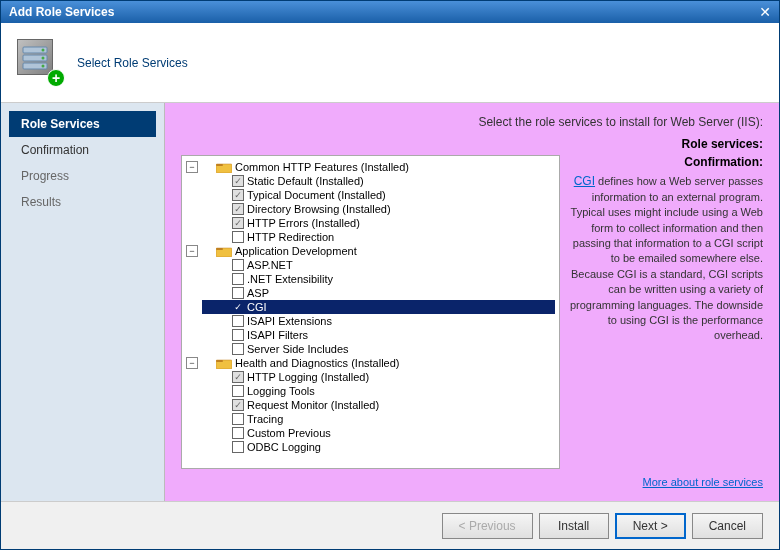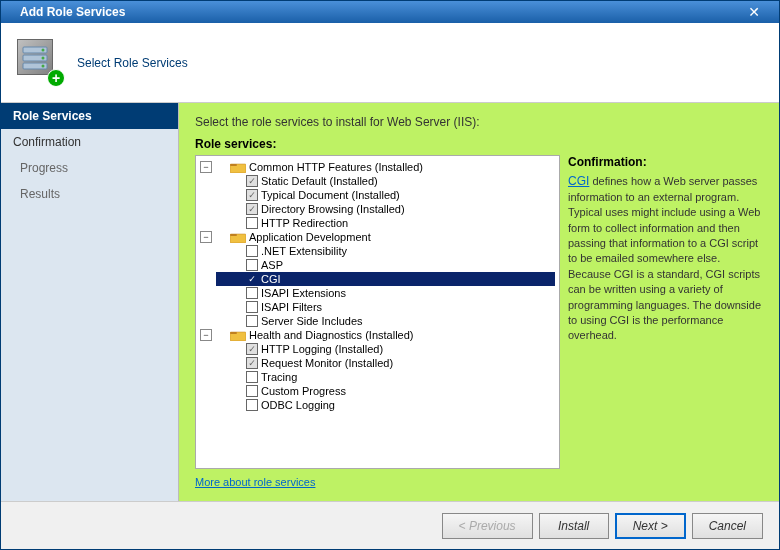--- a/index.html
+++ b/index.html
@@ -1,31 +1,31 @@
 <!DOCTYPE html>
 <html><head>
   <meta charset="utf-8">
   <style>
     * { box-sizing: border-box; margin: 0; padding: 0; font-family: 'Segoe UI', Tahoma, Arial, sans-serif; font-size: 12px; }
     body { width: 780px; height: 550px; overflow: hidden; background: #f0f0f0; }
     .window { width: 780px; height: 550px; border: 1px solid #003c74; display: flex; flex-direction: column; }
-    .title-bar { background: linear-gradient(to bottom, #4a90d9, #1a5fa8); color: white; padding: 4px 19px; display: flex; align-items: center; justify-content: space-between; height: 22px; }
+    .title-bar { background: linear-gradient(to bottom, #4a90d9, #1a5fa8); color: white; padding: 4px 8px; display: flex; align-items: center; justify-content: space-between; height: 22px; }
     .title-bar-text { font-size: 12px; font-weight: bold; color: white; }
     .title-bar-close { color: white; font-size: 14px; cursor: pointer; background: none; border: none; }
     .header-area { background: white; border-bottom: 1px solid #ccc; padding: 10px 16px; display: flex; align-items: center; gap: 12px; min-height: 80px; }
     .header-icon { width: 48px; height: 48px; position: relative; flex-shrink: 0; }
     .server-icon { width: 36px; height: 36px; background: linear-gradient(135deg, #c0c0c0, #808080); border: 1px solid #666; display: flex; align-items: center; justify-content: center; position: absolute; top: 0; left: 0; }
     .plus-badge { width: 18px; height: 18px; background: #00aa00; border-radius: 50%; display: flex; align-items: center; justify-content: center; color: white; font-weight: bold; font-size: 14px; position: absolute; bottom: 0; right: 0; border: 1px solid white; }
     .header-title { font-size: 12px; font-weight: normal; color: #003c74; }
     .main-content { display: flex; flex: 1; overflow: hidden; }
-    .left-nav { width: 178px; background: #dce6f0; border-right: 1px solid #bbb; padding: 0; flex-shrink: 0; }
+    .left-nav { width: 164px; background: #dce6f0; border-right: 1px solid #bbb; padding: 8px; flex-shrink: 0; }
     .nav-item { padding: 6px 12px; cursor: pointer; color: #333; }
     .nav-item.active { background: #003c74; color: white; font-weight: bold; }
-    .nav-item.dimmed { color: #666; margin-left: 7px; }
-    .right-content { flex: 1; background: #bef264; display: flex; flex-direction: column; padding: 12px 16px; overflow: hidden; }
+    .nav-item.dimmed { color: #666; }
+    .right-content { flex: 1; background: #f0abfc; display: flex; flex-direction: column; padding: 12px 16px; overflow: hidden; text-align: right; }
     .instruction-text { margin-bottom: 8px; color: #333; }
     .role-services-label { font-weight: bold; margin-bottom: 4px; }
     .tree-desc-container { display: flex; gap: 8px; flex: 1; overflow: hidden; }
     .tree-container { flex: 1; border: 1px solid #aaa; background: white; overflow-y: auto; padding: 4px; }
     .desc-container { width: 195px; flex-shrink: 0; }
     .desc-label { font-weight: bold; margin-bottom: 4px; }
     .desc-text { color: #333; font-size: 11px; line-height: 1.4; }
     .desc-text a { color: #0066cc; }
     .tree-item { padding: 1px 0; display: flex; align-items: center; gap: 3px; white-space: nowrap; }
     .tree-item.selected { background: #0a246a; color: white; }
@@ -36,21 +36,21 @@
     .checkbox { width: 12px; height: 12px; border: 1px solid #666; background: white; flex-shrink: 0; display: flex; align-items: center; justify-content: center; font-size: 9px; }
     .checkbox.disabled { background: #e0e0e0; }
     .checkbox.disabled::after { content: '✓'; color: #666; font-size: 9px; }
     .checkbox.checked-blue { background: #0a246a; border-color: #0a246a; }
     .checkbox.checked-blue::after { content: '✓'; color: white; font-size: 9px; }
     .item-label { font-size: 11px; }
     .indent1 { margin-left: 16px; }
     .footer-link { margin-top: 6px; }
     .footer-link a { color: #0066cc; font-size: 11px; text-decoration: underline; cursor: pointer; }
     .bottom-bar { background: #f0f0f0; border-top: 1px solid #ccc; padding: 8px 16px; display: flex; justify-content: flex-end; gap: 6px; align-items: center; height: 48px; }
-    .btn { padding: 4px 16px; border: 1px solid #888; background: linear-gradient(to bottom, #f5f5f5, #e0e0e0); cursor: pointer; min-width: 70px; height: 26px; font-size: 12px; color: #333; font-style: italic; }
+    .btn { padding: 4px 16px; border: 1px solid #888; background: linear-gradient(to bottom, #f5f5f5, #e0e0e0); cursor: pointer; min-width: 70px; height: 26px; font-size: 12px; color: #333; }
     .btn-default { border: 2px solid #0066cc; background: linear-gradient(to bottom, #f5f5f5, #e0e0e0); }
     .btn-disabled { color: #aaa; cursor: default; }
   </style>
 </head>
 <body>
 
 <div class="window">
   <div class="title-bar">
     <span class="title-bar-text">Add Role Services</span>
     <button class="title-bar-close">✕</button>
@@ -121,37 +121,49 @@
           </div>
           <div class="tree-item indent1">
             <span class="no-expand"></span>
             <span class="no-expand"></span>
             <div class="checkbox disabled"></div>
             <span class="item-label">Directory Browsing  (Installed)</span>
           </div>
           <div class="tree-item indent1">
             <span class="no-expand"></span>
             <span class="no-expand"></span>
+            <div class="checkbox disabled"></div>
+            <span class="item-label">HTTP Errors  (Installed)</span>
+          </div>
+          <div class="tree-item indent1">
+            <span class="no-expand"></span>
+            <span class="no-expand"></span>
             <div class="checkbox"></div>
             <span class="item-label">HTTP Redirection</span>
           </div>
 
           <div class="tree-item">
             <span class="expand-btn">−</span>
             <span class="no-expand"></span>
             <svg class="folder-svg" viewBox="0 0 16 12">
                 <rect x="0" y="3" width="16" height="9" rx="1" fill="#f0c040" stroke="#c08020" stroke-width="0.5"></rect>
                 <rect x="0" y="3" width="7" height="2" rx="1" fill="#c08020"></rect>
               </svg>
             <span class="item-label">Application Development</span>
           </div>
           <div class="tree-item indent1">
             <span class="no-expand"></span>
             <span class="no-expand"></span>
             <div class="checkbox"></div>
+            <span class="item-label">ASP.NET</span>
+          </div>
+          <div class="tree-item indent1">
+            <span class="no-expand"></span>
+            <span class="no-expand"></span>
+            <div class="checkbox"></div>
             <span class="item-label">.NET Extensibility</span>
           </div>
           <div class="tree-item indent1">
             <span class="no-expand"></span>
             <span class="no-expand"></span>
             <div class="checkbox"></div>
             <span class="item-label">ASP</span>
           </div>
           <div class="tree-item indent1 selected">
             <span class="no-expand"></span>
@@ -189,34 +201,40 @@
           </div>
           <div class="tree-item indent1">
             <span class="no-expand"></span>
             <span class="no-expand"></span>
             <div class="checkbox disabled"></div>
             <span class="item-label">HTTP Logging  (Installed)</span>
           </div>
           <div class="tree-item indent1">
             <span class="no-expand"></span>
             <span class="no-expand"></span>
+            <div class="checkbox"></div>
+            <span class="item-label">Logging Tools</span>
+          </div>
+          <div class="tree-item indent1">
+            <span class="no-expand"></span>
+            <span class="no-expand"></span>
             <div class="checkbox disabled"></div>
             <span class="item-label">Request Monitor  (Installed)</span>
           </div>
           <div class="tree-item indent1">
             <span class="no-expand"></span>
             <span class="no-expand"></span>
             <div class="checkbox"></div>
             <span class="item-label">Tracing</span>
           </div>
           <div class="tree-item indent1">
             <span class="no-expand"></span>
             <span class="no-expand"></span>
             <div class="checkbox"></div>
-            <span class="item-label">Custom Progress</span>
+            <span class="item-label">Custom Previous</span>
           </div>
           <div class="tree-item indent1">
             <span class="no-expand"></span>
             <span class="no-expand"></span>
             <div class="checkbox"></div>
             <span class="item-label">ODBC Logging</span>
           </div>
         </div>
 
         <div class="desc-container">

